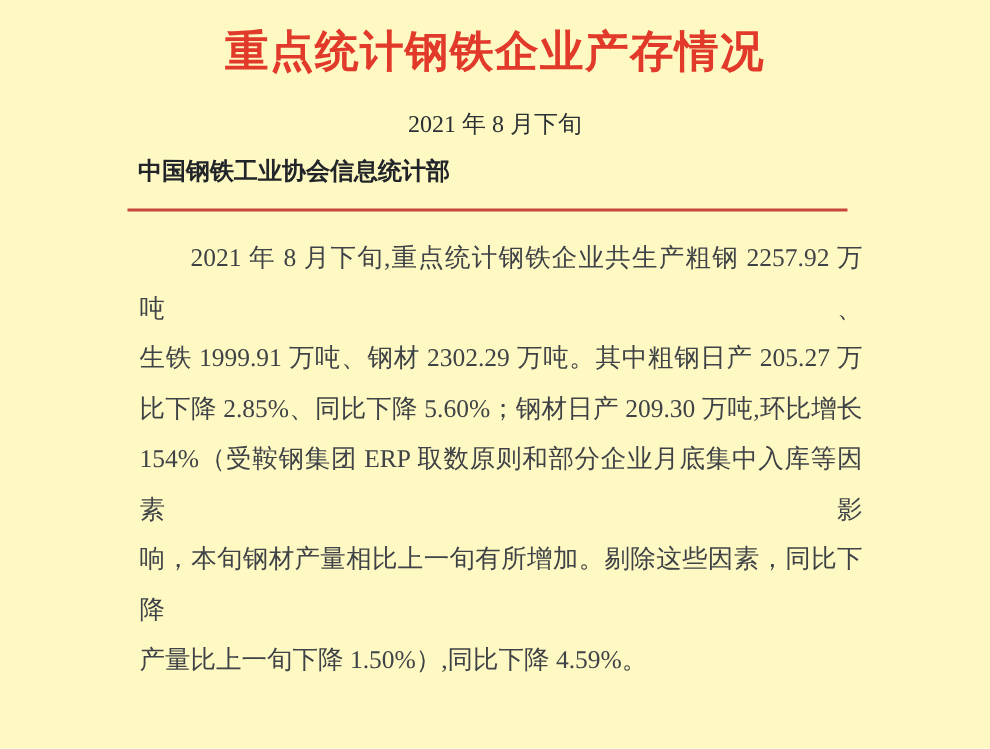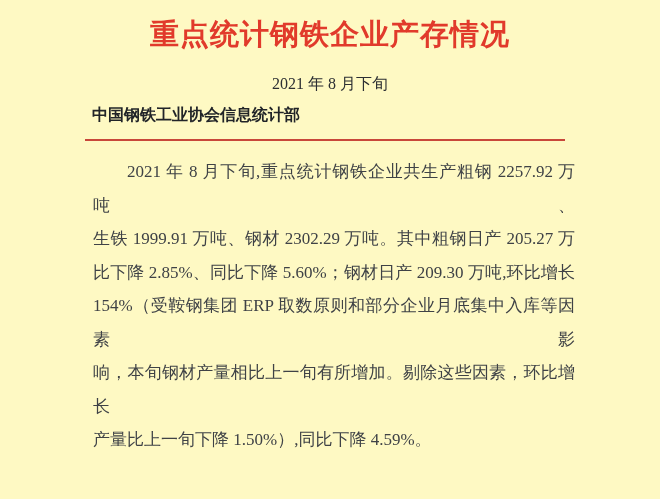--- a/index.html
+++ b/index.html
@@ -62,18 +62,18 @@
   <div class="date">2021 年 8 月下旬</div>
   <div class="byline-wrap">
     <div class="byline">中国钢铁工业协会信息统计部</div>
   </div>
   <div class="body-text">
     <div>
       <div class="line first">2021 年 8 月下旬,重点统计钢铁企业共生产粗钢 2257.92 万吨、</div>
       <div class="line">生铁 1999.91 万吨、钢材 2302.29 万吨。其中粗钢日产 205.27 万</div>
       <div class="line">比下降 2.85%、同比下降 5.60%；钢材日产 209.30 万吨,环比增长</div>
       <div class="line">154%（受鞍钢集团 ERP 取数原则和部分企业月底集中入库等因素影</div>
-      <div class="line">响，本旬钢材产量相比上一旬有所增加。剔除这些因素，环比增长</div>
+      <div class="line">响，本旬钢材产量相比上一旬有所增加。剔除这些因素，同比下降</div>
       <div class="line last">产量比上一旬下降 1.50%）,同比下降 4.59%。</div>
     </div>
 
   </div>
 </div>
 
 </body></html>

